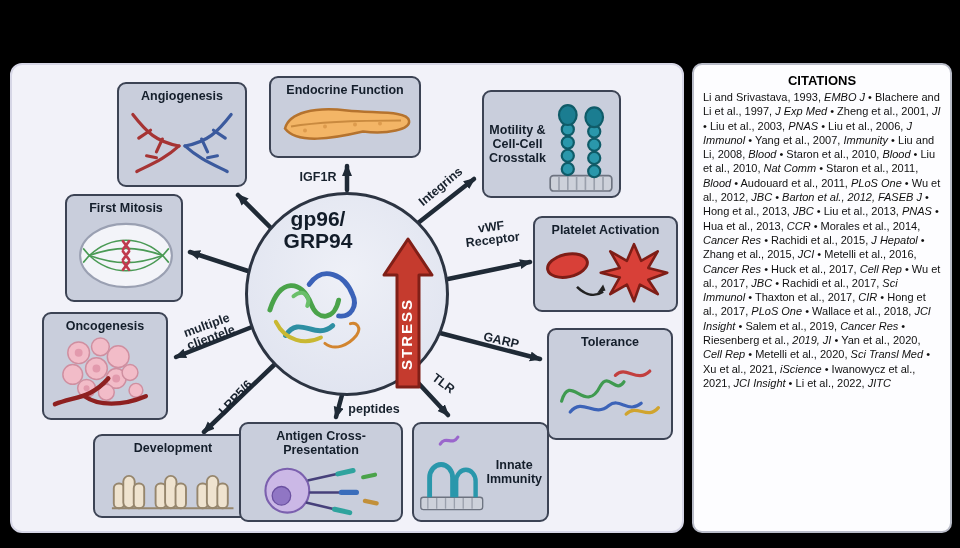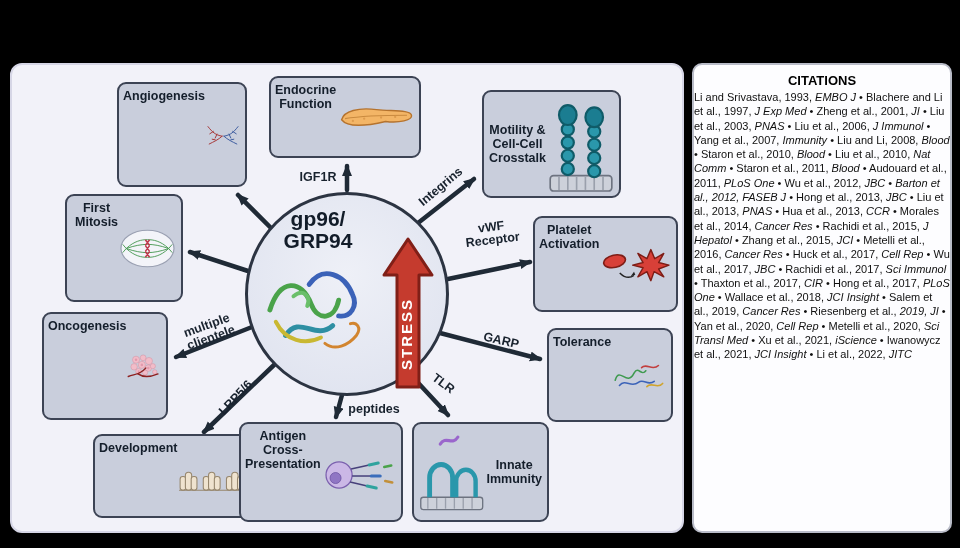--- a/index.html
+++ b/index.html
@@ -4,33 +4,33 @@
 <style>
   html,body{margin:0;padding:0;background:#000;}
   .stage{position:relative;width:960px;height:548px;background:#000;overflow:hidden;
          font-family:"Liberation Sans",sans-serif;}
   
   .diagram-panel{position:absolute;left:10px;top:63px;width:674px;height:470px;
     background:#f2f2f9;border:2px solid #d6d6e6;border-radius:12px;box-sizing:border-box;}
   .arrows{position:absolute;left:0;top:0;width:674px;height:470px;z-index:1;}
   
   .node{position:absolute;background:#c9cedc;border:2px solid #3c4354;border-radius:9px;
-    display:flex;flex-direction:row;padding:5px 4px 4px;
+    display:flex;flex-direction:column;align-items:center;padding:5px 4px 4px;
     box-sizing:border-box;z-index:4;}
   .node-row{flex-direction:row;align-items:center;gap:2px;padding:4px 5px;}
   .lbl{font-weight:700;font-size:12.5px;color:#141e2b;text-align:center;line-height:1.12;}
   .illus{flex:1 1 auto;min-height:0;max-width:100%;}
   #node-angiogenesis{left:105px;top:17px;width:130px;height:105px;}
   #node-endocrine{left:257px;top:11px;width:152px;height:82px;}
   #node-motility{left:470px;top:25px;width:139px;height:108px;}
   #node-motility .lbl{width:62%;}
   #node-first-mitosis{left:53px;top:129px;width:118px;height:108px;padding-left:8px;}
   #node-platelet{left:521px;top:151px;width:145px;height:96px;}
   #node-oncogenesis{left:30px;top:247px;width:126px;height:108px;}
-  #node-tolerance{left:535px;top:263px;width:126px;height:94px;}
+  #node-tolerance{left:535px;top:263px;width:126px;height:112px;}
   #node-development{left:45px;top:369px;width:160px;height:84px;margin-left:36px;}
   #node-antigen{left:227px;top:357px;width:164px;height:100px;}
   #node-innate{left:400px;top:357px;width:137px;height:100px;}
   #node-innate .lbl{width:48%;}
   
   .hub{position:absolute;left:233px;top:127px;width:204px;height:204px;border-radius:50%;
     background:radial-gradient(circle at 50% 40%,#eef0f7,#dde1ee);
     border:3px solid #2c3442;box-sizing:border-box;z-index:4;}
   .hub-title{position:absolute;top:13px;left:0;right:58px;text-align:center;
     font-weight:700;font-size:21px;line-height:1.04;color:#121c29;}
@@ -46,21 +46,21 @@
   .el-vwf{left:480px;top:169px;width:66px;white-space:normal;
     transform:translate(-50%,-50%) rotate(-7deg);}
   .el-garp{left:489px;top:276px;transform:translate(-50%,-50%) rotate(13deg);}
   .el-tlr{left:431px;top:319px;transform:translate(-50%,-50%) rotate(37deg);}
   .el-peptides{left:362px;top:345px;}
   .el-multiple{left:197px;top:267px;width:72px;white-space:normal;
     transform:translate(-50%,-50%) rotate(-20deg);}
   .el-lrp{left:224px;top:333px;transform:translate(-50%,-50%) rotate(-47deg);}
   
   .cit-panel{position:absolute;left:692px;top:63px;width:260px;height:470px;background:#fdfdff;
-    border:2px solid #b9bcc8;border-radius:10px;padding:6px 0;box-sizing:border-box;overflow:hidden;}
+    border:2px solid #b9bcc8;border-radius:10px;padding:6px 9px;box-sizing:border-box;overflow:hidden;}
   .cit-title{font-weight:700;font-size:13px;text-align:center;margin:2px 0 2px;color:#000;}
   .cit-text{font-size:11px;line-height:1.3;text-align:left;margin:0;color:#101010;}
 </style>
 </head>
 <body>
 
 <div class="stage">
 
   <div class="diagram-panel">
 

